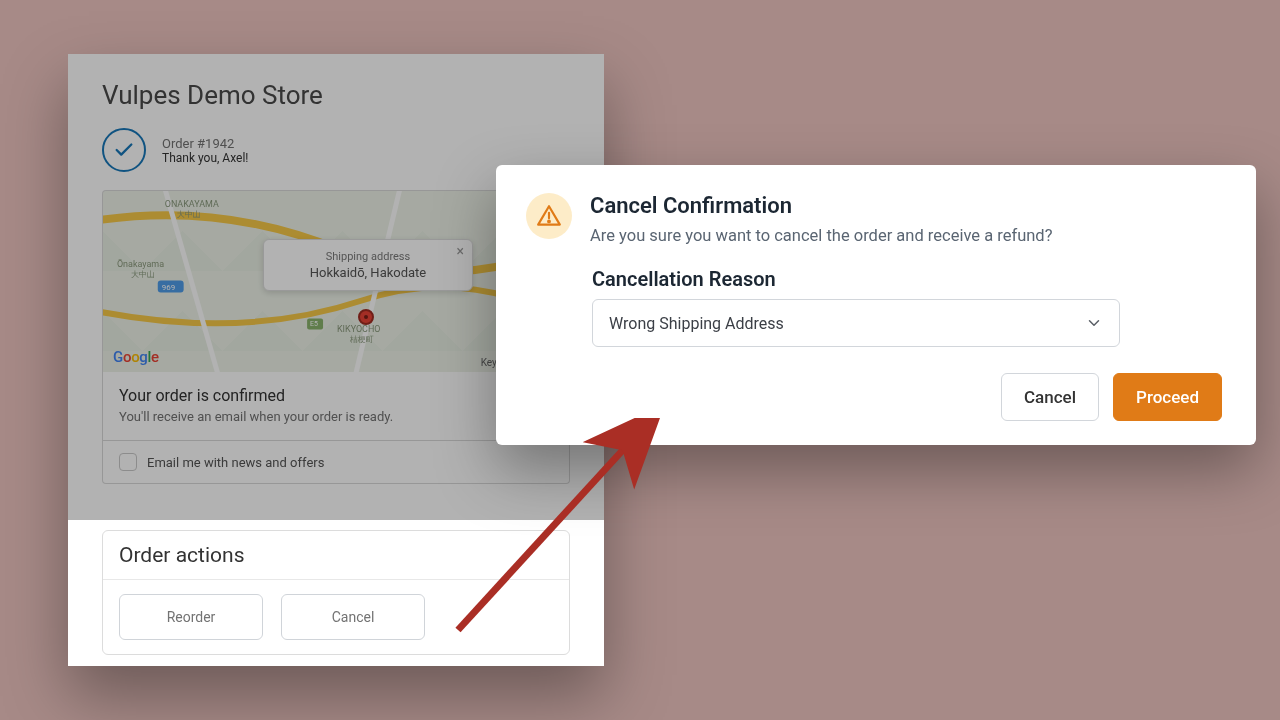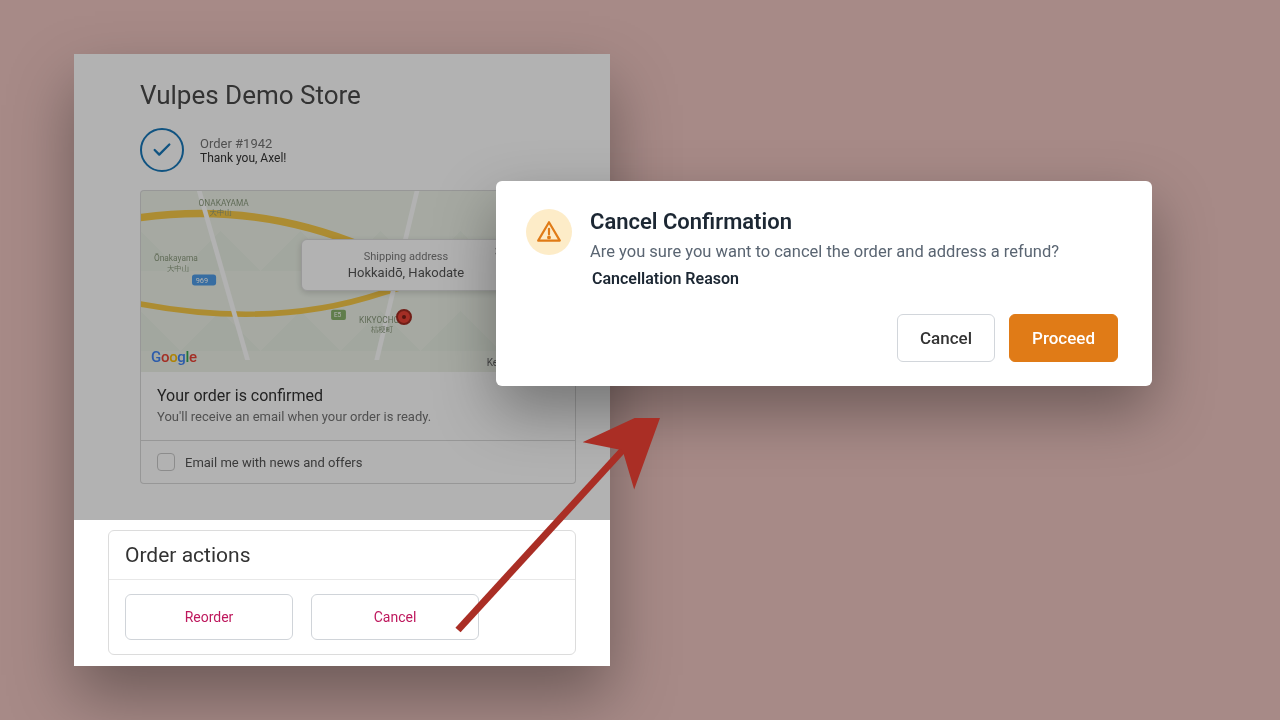--- a/index.html
+++ b/index.html
@@ -7,25 +7,24 @@
     width: 1280px; height: 720px;
     background: #a78a87;
     font-family: -apple-system, BlinkMacSystemFont, "Segoe UI", Roboto, Helvetica, Arial, sans-serif;
     position: relative; overflow: hidden;
     color: #333;
   }
 
   
   .order-card {
     position: absolute;
-    left: 74px; top: 54px;
+    left: 68px; top: 54px;
     width: 536px; height: 612px;
     background: #fff;
     box-shadow: 0 30px 60px rgba(0,0,0,.35);
-    padding-left: 32px;
   }
 
   .order-card .dim {
     position: absolute; left: 0; top: 0; right: 0; height: 466px;
     background: rgba(0,0,0,.30);
     pointer-events: none;
     z-index: 20;
   }
 
   .order-inner { padding: 26px 34px 10px 34px; position: relative; z-index: 10;}
@@ -110,43 +109,43 @@
     border:1px solid #dcdcdc; border-radius:6px; overflow:hidden;
   }
   .actions-head{
     padding: 12px 16px; font-size:21px; color:#333;
     border-bottom:1px solid #e8e8e8;
   }
   .actions-body{
     padding: 14px 16px; display:flex; gap:18px;
   }
   .act-btn{
-    width: 168px; height: 46px;
+    width: 144px; height: 46px;
     border:1px solid #d0d4d9; border-radius:6px; background:#fff;
-    color:#be185d; font-size:14px; display:flex; align-items:center; justify-content:center;
+    color:#737373; font-size:14px; display:flex; align-items:center; justify-content:center;
     cursor:pointer;
   }
 
   
   .modal{
-    position:absolute; left:496px; top:181px; width:656px;
+    position:absolute; left:496px; top:165px; width:760px;
     background:#fff; border-radius:6px;
     box-shadow: 0 25px 60px rgba(0,0,0,.35);
     padding: 28px 34px 24px 30px;
     z-index: 40;
   }
   .modal-head{ display:flex; gap:18px; }
   .warn-badge{
     width:46px; height:46px; border-radius:50%;
     background:#fdecc8; display:flex; align-items:center; justify-content:center; flex:none;
   }
   .warn-badge svg{ width:26px; height:26px; }
   .modal-title{ font-size:22px; font-weight:600; color:#1c2733; }
   .modal-sub{ font-size:16.5px; color:#5a6572; margin-top:8px; }
-  .fld-label{ font-size:16px; font-weight:600; color:#1c2733; margin-top:8px; margin-bottom:8px; margin-left:66px;}
+  .fld-label{ font-size:20px; font-weight:600; color:#1c2733; margin-top:22px; margin-bottom:8px; margin-left:66px;}
   .select{
     margin-left:66px;
     height:48px; border:1px solid #d2d6db; border-radius:6px;
     display:flex; align-items:center; justify-content:space-between;
     padding: 0 16px; color:#3b3f46; font-size:16px; cursor:pointer;
     width: 528px;
   }
   .select svg{ width:18px; height:18px; stroke:#5a5f66; }
   .modal-foot{
     display:flex; justify-content:flex-end; gap:14px; margin-top:26px;
@@ -239,25 +238,31 @@
   <div class="modal-head">
     <div class="warn-badge">
       <svg viewBox="0 0 24 24" fill="none" stroke="#e07b17" stroke-width="2" stroke-linejoin="round" stroke-linecap="round">
         <path d="M12 3 L22 20 H2 Z"></path>
           <line x1="12" y1="9" x2="12" y2="14"></line>
           <circle cx="12" cy="17" r="0.8" fill="#e07b17"></circle>
       </svg>
     </div>
     <div style="flex:1">
       <div class="modal-title">Cancel Confirmation</div>
-      <div class="modal-sub">Are you sure you want to cancel the order and address a refund?</div>
+      <div class="modal-sub">Are you sure you want to cancel the order and receive a refund?</div>
     </div>
   </div>
 
   <div class="fld-label">Cancellation Reason</div>
+  <div class="select">
+    <span>Wrong Shipping Address</span>
+    <svg viewBox="0 0 24 24" fill="none" stroke-width="2" stroke-linecap="round" stroke-linejoin="round">
+        <polyline points="6 9 12 15 18 9"></polyline>
+      </svg>
+  </div>
 
   <div class="modal-foot">
     <div class="btn btn-secondary">Cancel</div>
     <div class="btn btn-primary">Proceed</div>
   </div>
 </div>
 
 <svg class="arrow" width="220" height="230" viewBox="0 0 220 230">
   <defs>
     <marker id="ah" markerWidth="14" markerHeight="14" refX="5" refY="5" orient="auto">

